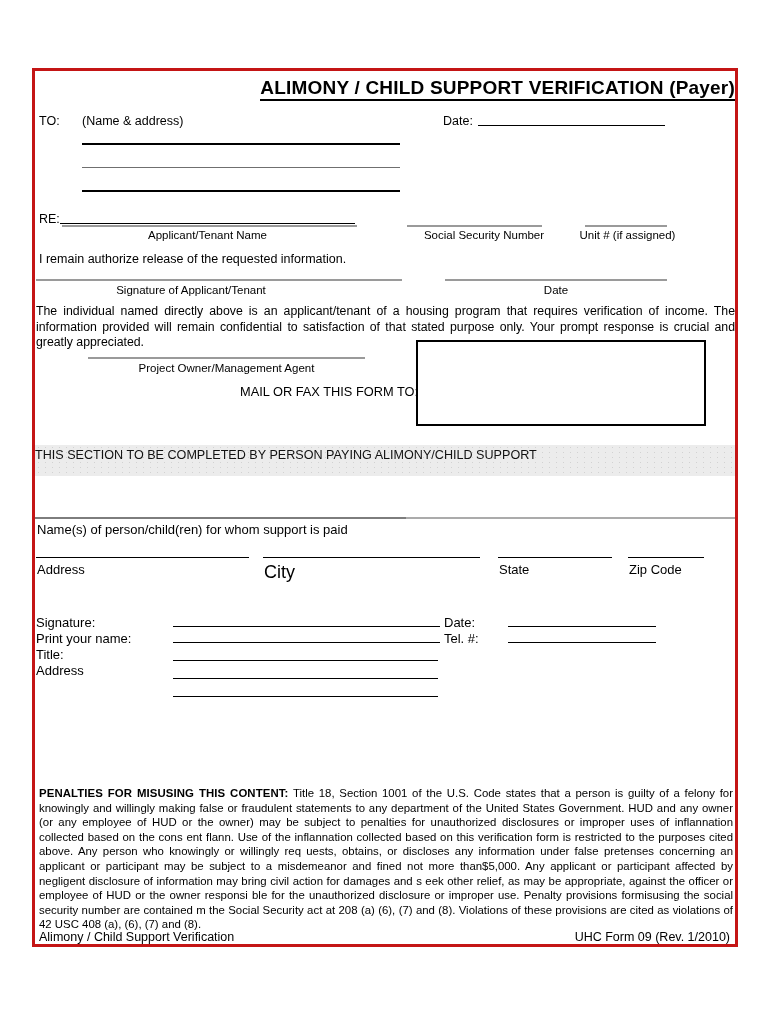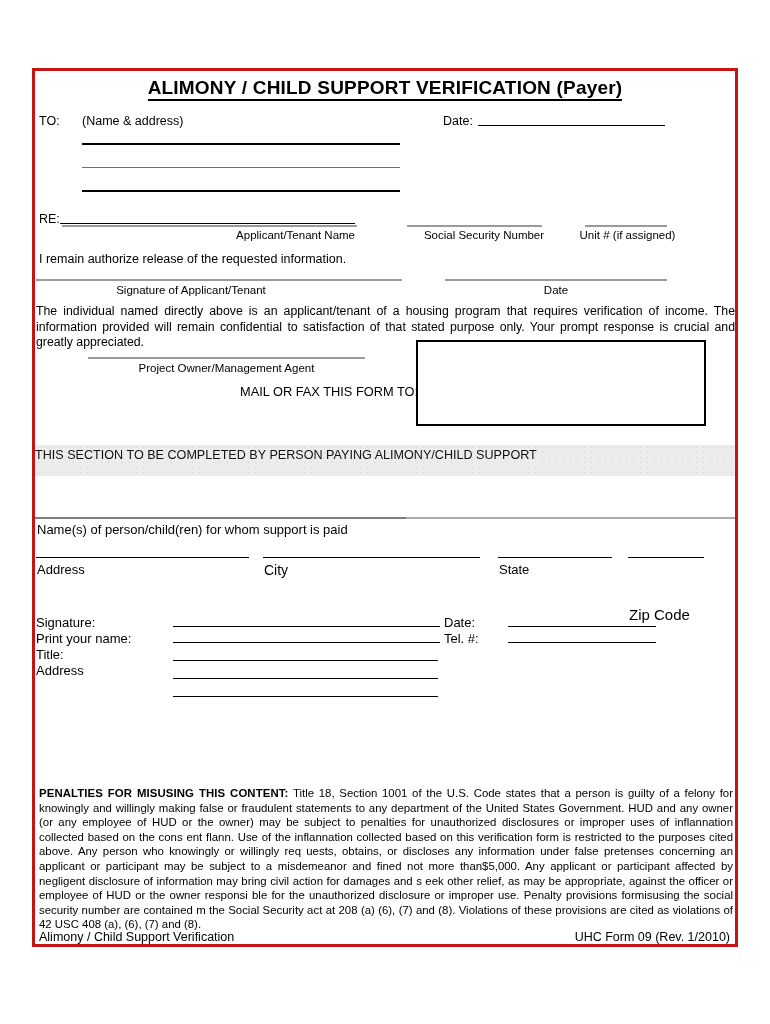--- a/index.html
+++ b/index.html
@@ -6,21 +6,21 @@
   html,body { width:770px; height:1024px; background:#ffffff; overflow:hidden; }
   body { font-family:"Liberation Sans", sans-serif; color:#000; }
 
   .form-box {
     position:absolute; left:32px; top:68px; width:706px; height:879px;
     border:3px solid #c41515; background:#fff;
   }
   .abs { position:absolute; }
 
   .title {
-    width:100%; text-align:center; top:6px; left:0;
+    width:100%; text-align:right; top:6px; left:0;
     font-size:19px; font-weight:bold; letter-spacing:0.2px;
   }
   .title span { border-bottom:2.5px solid #000; padding-bottom:1px; }
 
   .lbl { font-size:12.5px; }
   .lbl-sm { font-size:11.5px; }
 
   .fill-black { border-bottom:1.5px solid #000; }
   .fill-black-thick { border-bottom:2px solid #000; }
   .fill-thin { border-bottom:1px solid #6f6f6f; }
@@ -72,21 +72,21 @@
   <div class="abs lbl" style="left:408px; top:43px;">Date:</div>
   <div class="abs fill-black" style="left:443px; top:38px; width:187px; height:17px;"></div>
 
   <div class="abs fill-black-thick" style="left:47px; top:58px; width:318px; height:16px;"></div>
   <div class="abs fill-thin" style="left:47px; top:81px; width:318px; height:16px;"></div>
   <div class="abs fill-black-thick" style="left:47px; top:104px; width:318px; height:17px;"></div>
 
   <div class="abs lbl" style="left:4px; top:141px;">RE:</div>
   <div class="abs fill-black" style="left:25px; top:136px; width:295px; height:17px;"></div>
   <div class="abs fill-gray" style="left:27px; top:139px; width:295px; height:17px;"></div>
-  <div class="abs lbl-sm caption-center" style="left:25px; top:158px; width:295px;text-align:right;">Applicant/Tenant Name</div>
+  <div class="abs lbl-sm caption-center" style="left:25px; top:158px; width:295px;">Applicant/Tenant Name</div>
 
   <div class="abs fill-gray" style="left:372px; top:139px; width:135px; height:17px;"></div>
   <div class="abs lbl-sm caption-center" style="left:369px; top:158px; width:160px;">Social Security Number</div>
 
   <div class="abs fill-gray" style="left:550px; top:139px; width:82px; height:17px;"></div>
   <div class="abs lbl-sm caption-center" style="left:525px; top:158px; width:135px;">Unit # (if assigned)</div>
 
   <div class="abs lbl" style="left:4px; top:181px;">I remain authorize release of the requested information.</div>
 
   <div class="abs fill-gray" style="left:1px; top:193px; width:366px; height:17px;"></div>
@@ -107,23 +107,23 @@
 
 
   <div class="abs full-rule"></div>
   <div class="abs" style="left:2px; top:451px; font-size:13px;">Name(s) of person/child(ren) for whom support is paid</div>
 
   <div class="abs fill-black" style="left:1px; top:470px; width:213px; height:17px;"></div>
   <div class="abs fill-black" style="left:228px; top:470px; width:217px; height:17px;"></div>
   <div class="abs fill-black" style="left:463px; top:470px; width:114px; height:17px;"></div>
   <div class="abs fill-black" style="left:593px; top:470px; width:76px; height:17px;"></div>
   <div class="abs" style="left:2px; top:491px; font-size:13px;">Address</div>
-  <div class="abs" style="left:229px; top:491px; font-size:14px;">City</div>
+  <div class="abs" style="left:229px; top:491px; font-size:18px;">City</div>
   <div class="abs" style="left:464px; top:491px; font-size:13px;">State</div>
-  <div class="abs" style="left:594px; top:491px; font-size:15px;margin-top:44px;">Zip Code</div>
+  <div class="abs" style="left:594px; top:491px; font-size:13px;">Zip Code</div>
 
   <div class="abs sig-label" style="left:1px; top:544px;">Signature:</div>
   <div class="abs fill-black" style="left:138px; top:539px; width:267px; height:17px;"></div>
   <div class="abs sig-label" style="left:409px; top:544px;">Date:</div>
   <div class="abs fill-black" style="left:473px; top:539px; width:148px; height:17px;"></div>
 
   <div class="abs sig-label" style="left:1px; top:560px;">Print your name:</div>
   <div class="abs fill-black" style="left:138px; top:555px; width:267px; height:17px;"></div>
   <div class="abs sig-label" style="left:409px; top:560px;">Tel. #:</div>
   <div class="abs fill-black" style="left:473px; top:555px; width:148px; height:17px;"></div>

